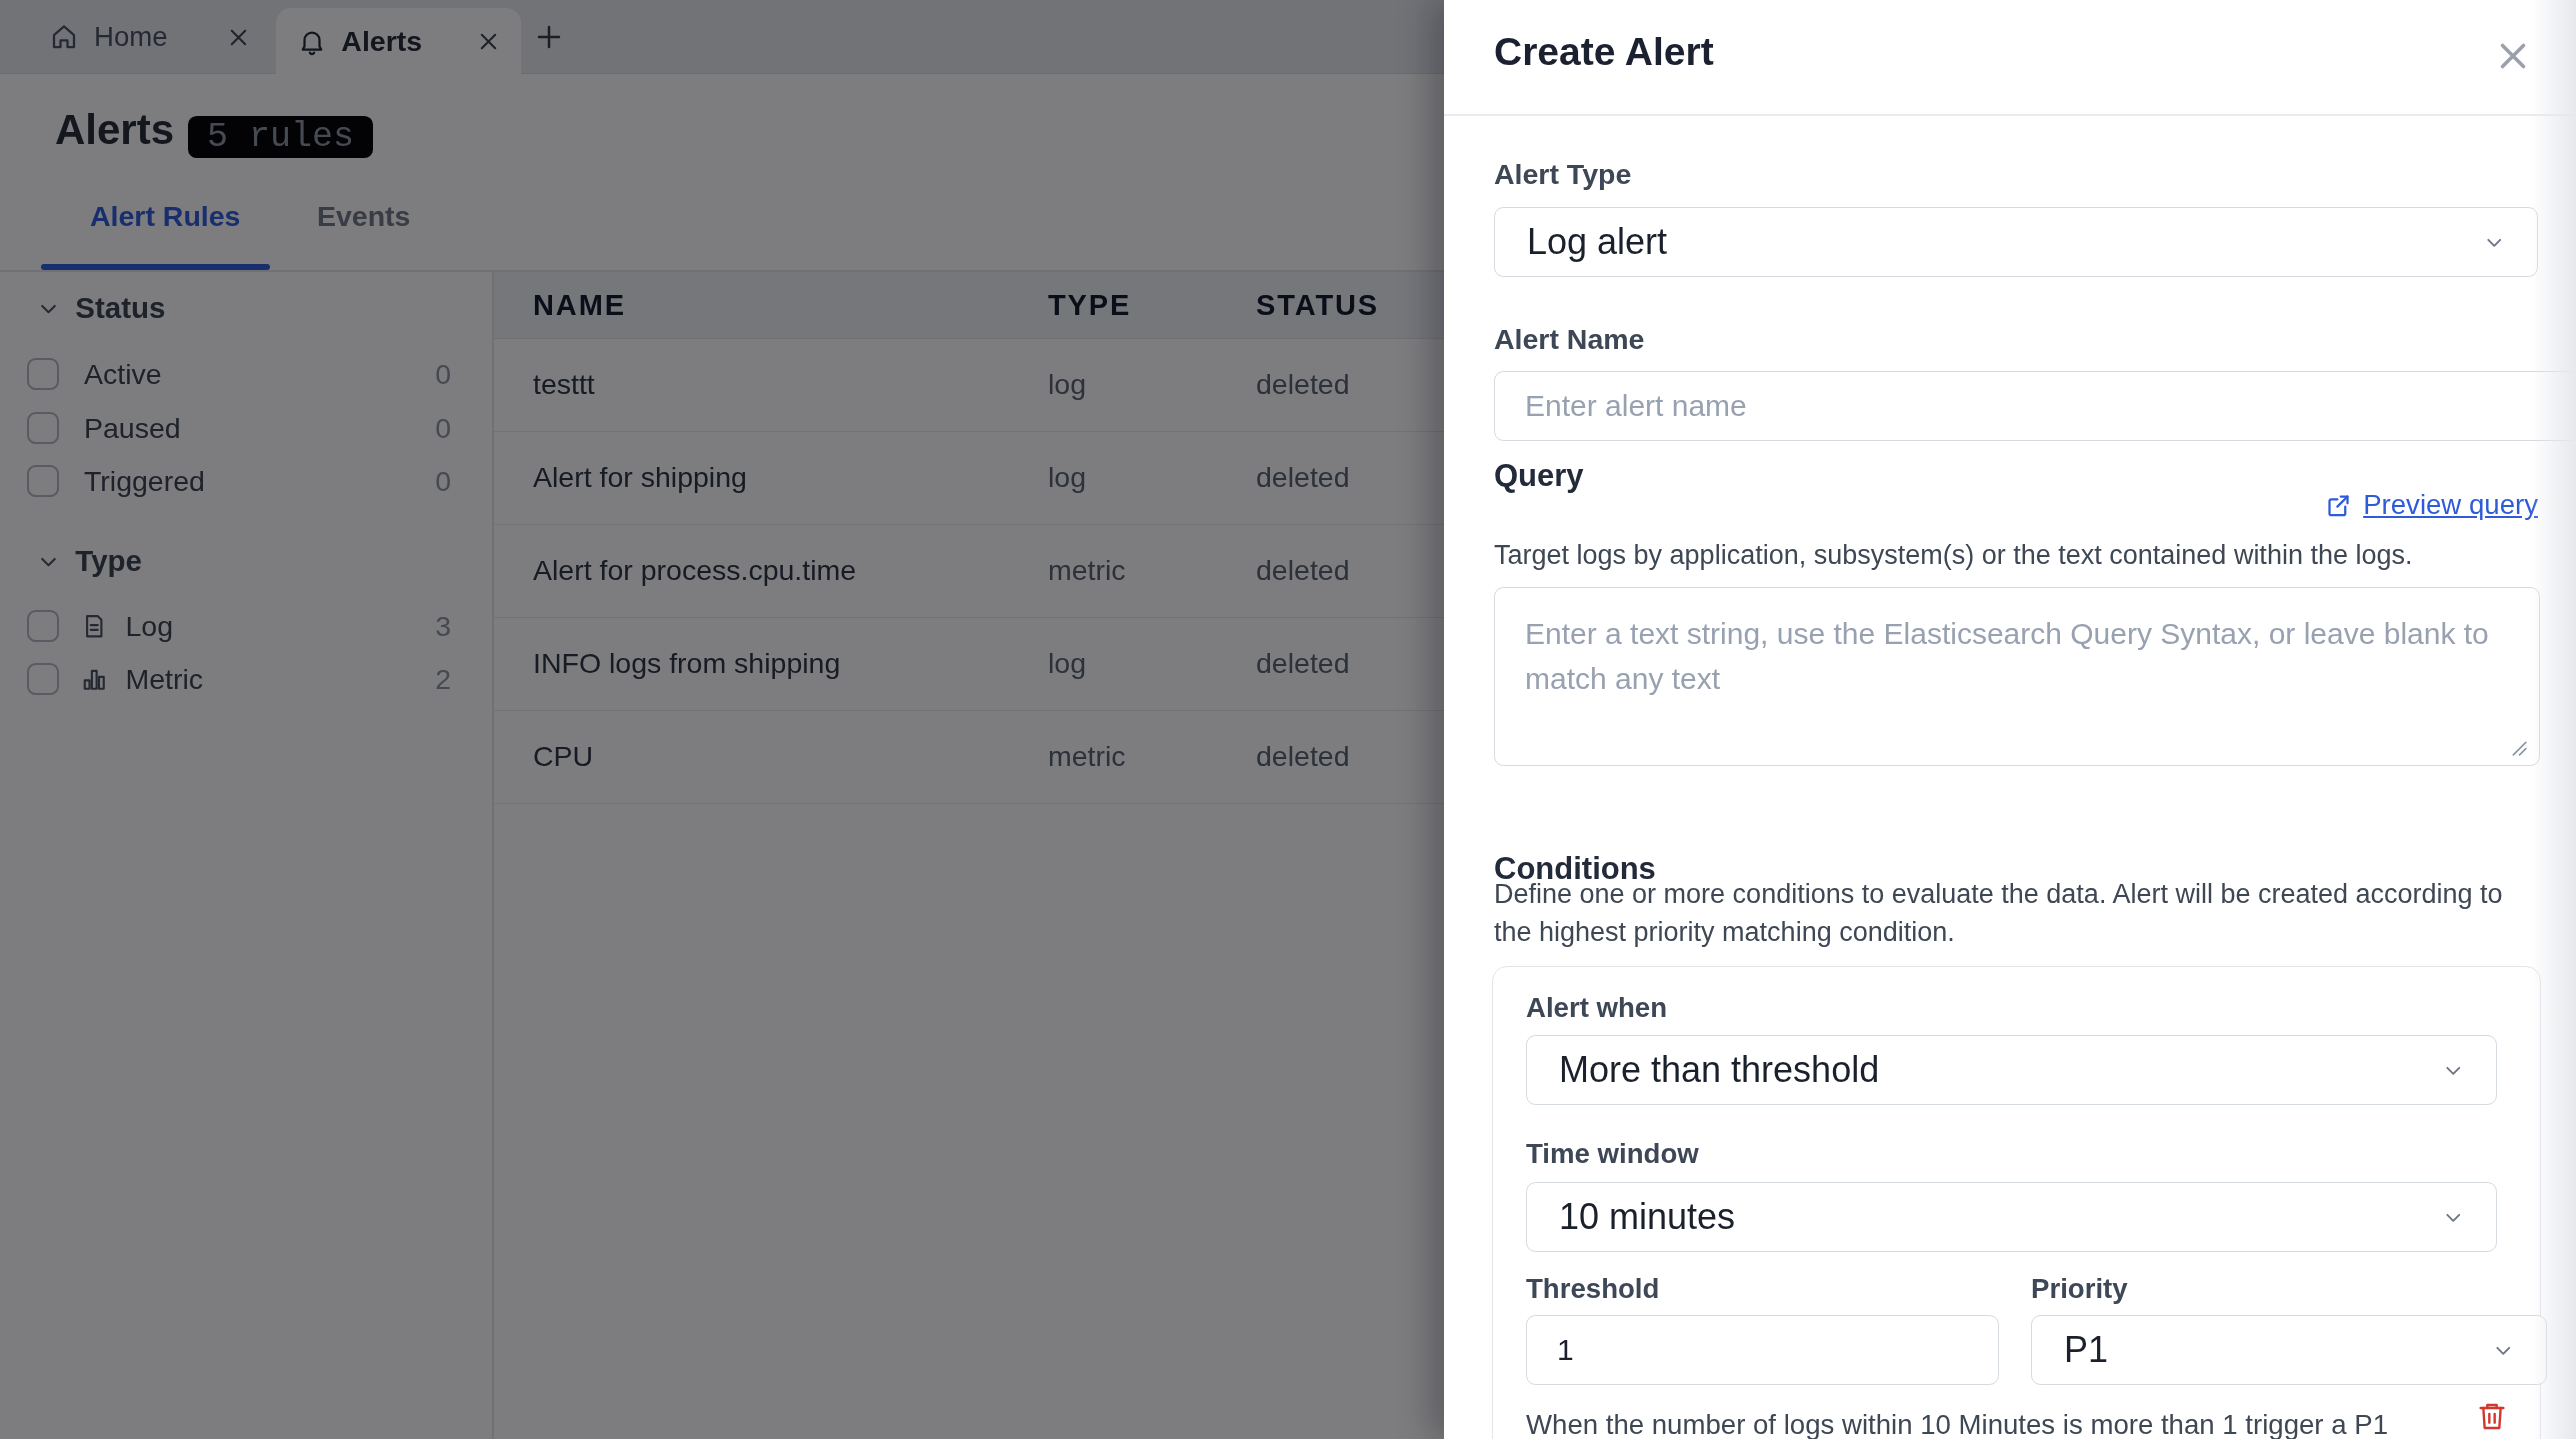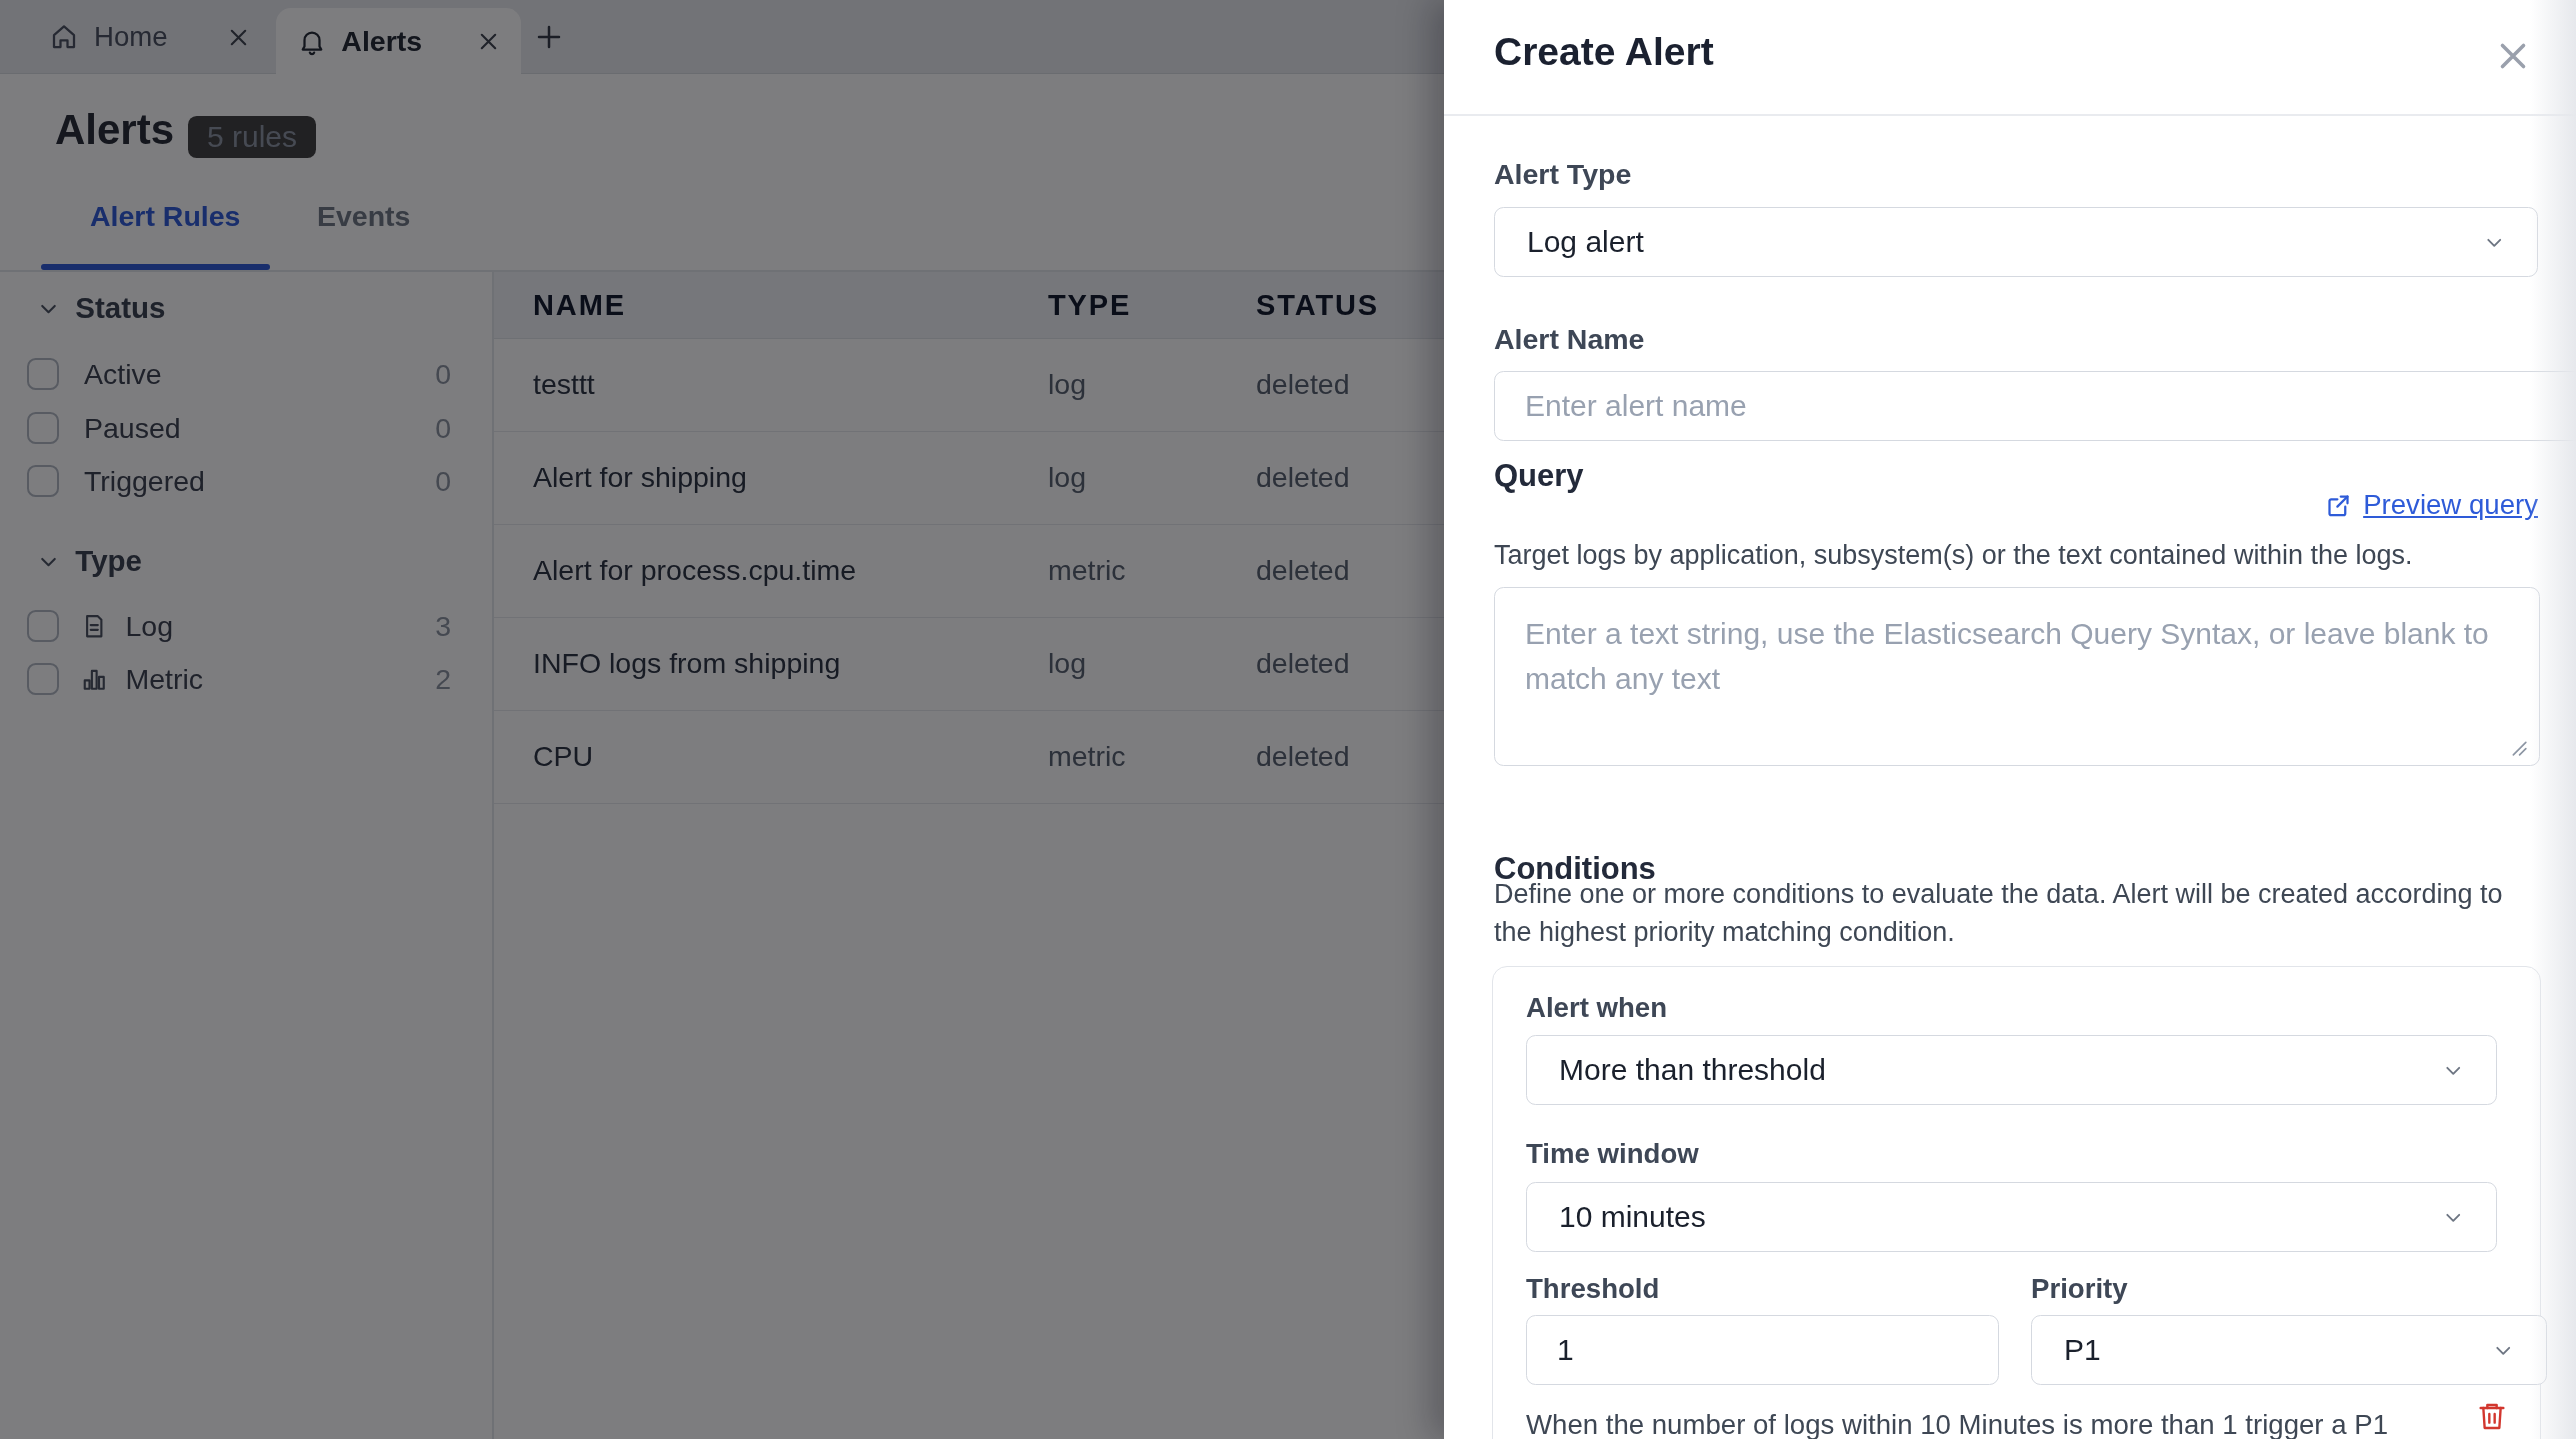--- a/index.html
+++ b/index.html
@@ -19,21 +19,21 @@
     background:#ffffff; border-radius:15px 15px 0 0; display:flex; align-items:center;
     padding:0 21px; gap:14.3px; color:#222834; font-size:28.5px; font-weight:600; }
   .tab-active .x { margin-left:auto; }
   .tab-plus { position:absolute; left:534px; top:0; height:74px; display:flex;
     align-items:center; color:#333a46; }
   .icon { display:inline-flex; flex:0 0 auto; }
 
   .page-title { position:absolute; left:55px; top:106px; font-size:42px;
     font-weight:700; color:#262b35; }
   .rules-badge { position:absolute; left:188px; top:116px; height:42px; line-height:42px;
-    padding:0 19px; background:#404040; color:#8d95a3; font-size:30px; border-radius:8.6px; }
+    padding:0 19px; background:#000000; color:#8d95a3; font-size:35px; border-radius:8.6px;font-family:Liberation Mono, monospace; }
 
   .ptab { position:absolute; top:200px; font-size:28.5px; font-weight:600; }
   .ptab-rules { left:90px; color:#2e5bd8;text-align:right; }
   .ptab-events { left:317px; color:#6f7885; }
   .ptab-underline { position:absolute; left:41px; top:264px; width:229px; height:5.7px;
     background:#2e5bd8; border-radius:2.9px; }
   .page-divider { position:absolute; left:0; top:270px; width:2576px; height:1.9px;
     background:#e2e5ea; }
   .v-divider { position:absolute; left:492px; top:272px; bottom:0; width:1.9px;
     background:#e2e5ea; }
@@ -78,21 +78,21 @@
   .edge-fade { position:absolute; right:0; top:0; bottom:0; width:46px; z-index:12;
     background:linear-gradient(to right, rgba(231,233,236,0), #e6e8ec); pointer-events:none; }
 
   .p-label { position:absolute; left:50px; font-size:28.5px; font-weight:600; color:#3e4756; }
   .p-h2 { position:absolute; left:50px; font-size:31px; font-weight:700; color:#232a3a; }
   .p-desc { position:absolute; left:50px; width:1044px; font-size:27px;
     color:#3e4754; line-height:38px; }
 
   .sel { position:absolute; height:70px; border:1.9px solid #d5d9e0; border-radius:9.5px;
     background:#fff; display:flex; align-items:center; padding:0 28.5px 0 32px;
-    font-size:30px; color:#1a202c; cursor:pointer; }
+    font-size:36px; color:#1a202c; cursor:pointer; }
   .sel .chev { margin-left:auto; color:#6e7683; }
   .inp { position:absolute; height:70px; border:1.9px solid #d5d9e0; border-radius:9.5px;
     background:#fff; padding:0 30px; font-size:30px; color:#1a202c;
     font-family:"Liberation Sans", sans-serif; outline:none; }
   .inp::placeholder { color:#98a1b0; }
 
   .sel-alert-type { left:50px; top:207px; width:1044px; }
   .inp-alert-name { left:50px; top:371px; width:1116px; }
 
   .preview-row { position:absolute; left:50px; top:489px; width:1044px; display:flex;

